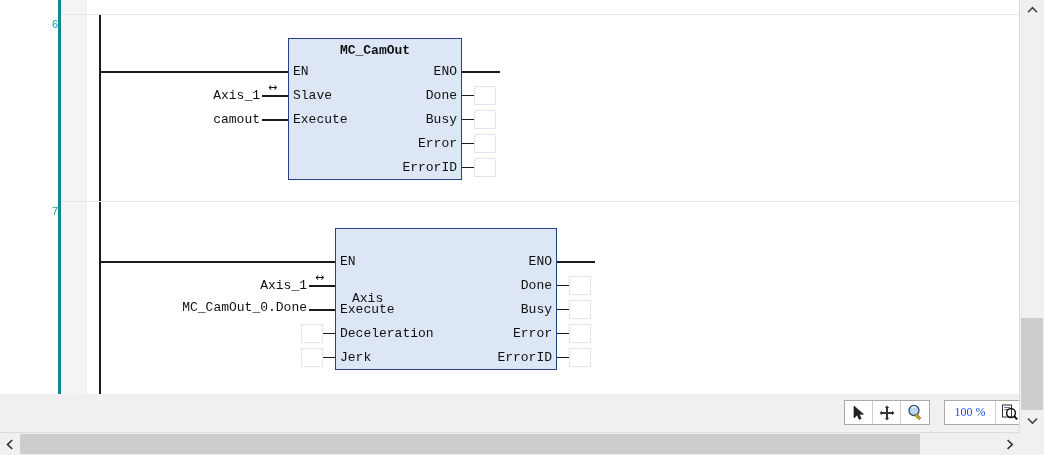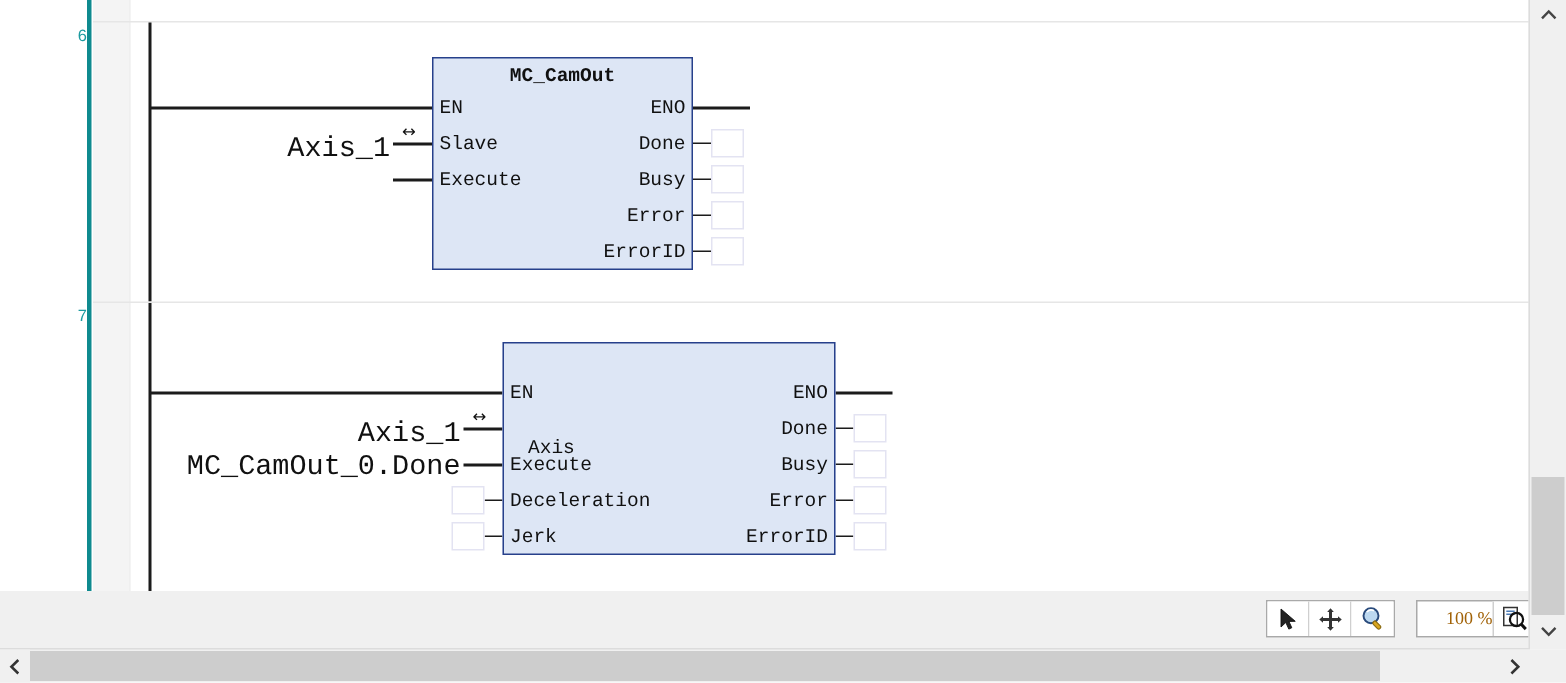--- a/index.html
+++ b/index.html
@@ -64,21 +64,21 @@
   }
   .pin-in{
     position:absolute;font-size:13px;color:#101010;text-align:left;
   }
   .pin-out{
     position:absolute;font-size:13px;color:#101010;text-align:right;
   }
 
   
   .operand{
-    position:absolute;font-size:19px;color:#101010;text-align:right;
+    position:absolute;font-size:13px;color:#101010;text-align:right;
     white-space:nowrap;
   }
 
   
   .valbox{
     position:absolute;background:#ffffff;border:1px solid #e3e3f2;
     box-sizing:border-box;
   }
 
   
@@ -134,21 +134,21 @@
     border-right:1px solid #cfcfcf;background:#ffffff;box-sizing:border-box;
   }
   .tool-btn:last-child{border-right:none;}
   .tool-btn.selected{background:#ffffff;}
   .zoom-group{
     position:absolute;top:6px;height:25px;left:944px;
     border:1px solid #a9a9a9;background:#ffffff;box-sizing:border-box;
     display:flex;align-items:center;
   }
   #zoomval{
-    width:50px;text-align:right;font-size:12px;color:#a16207;
+    width:50px;text-align:center;font-size:12px;color:#1d4ed8;
     font-family:"Liberation Serif","DejaVu Serif",serif;
   }
   #zoombtn{
     width:26px;height:23px;border-left:1px solid #cfcfcf;
     display:flex;align-items:center;justify-content:center;background:#ffffff;
   }
   #zoomcaret{
     position:absolute;left:1022px;top:11px;width:16px;height:14px;
     display:flex;align-items:center;justify-content:center;
   }
@@ -169,20 +169,21 @@
   <div class="wire" style="left:262px;top:95px;width:26px;"></div>
   <div class="dblarrow" style="left:268px;top:82px;">↔</div>
   <div class="wire" style="left:262px;top:119px;width:26px;"></div>
   <div class="wire" style="left:462px;top:71px;width:38px;"></div>
   <div class="wire-thin" style="left:462px;top:95px;width:12px;"></div>
   <div class="wire-thin" style="left:462px;top:119px;width:12px;"></div>
   <div class="wire-thin" style="left:462px;top:143px;width:12px;"></div>
   <div class="wire-thin" style="left:462px;top:167px;width:12px;"></div>
 
   <div class="operand" style="left:120px;top:88px;width:140px;">Axis_1</div>
+  <div class="operand" style="left:120px;top:112px;width:140px;">camout</div>
 
 
   <div class="fb" style="left:288px;top:38px;width:174px;height:142px;">
     <div class="fb-title">MC_CamOut</div>
     <div class="pin-in" style="left:4px;top:25px;">EN</div>
     <div class="pin-in" style="left:4px;top:49px;">Slave</div>
     <div class="pin-in" style="left:4px;top:73px;">Execute</div>
     <div class="pin-out" style="right:4px;top:25px;width:150px;">ENO</div>
     <div class="pin-out" style="right:4px;top:49px;width:150px;">Done</div>
     <div class="pin-out" style="right:4px;top:73px;width:150px;">Busy</div>

